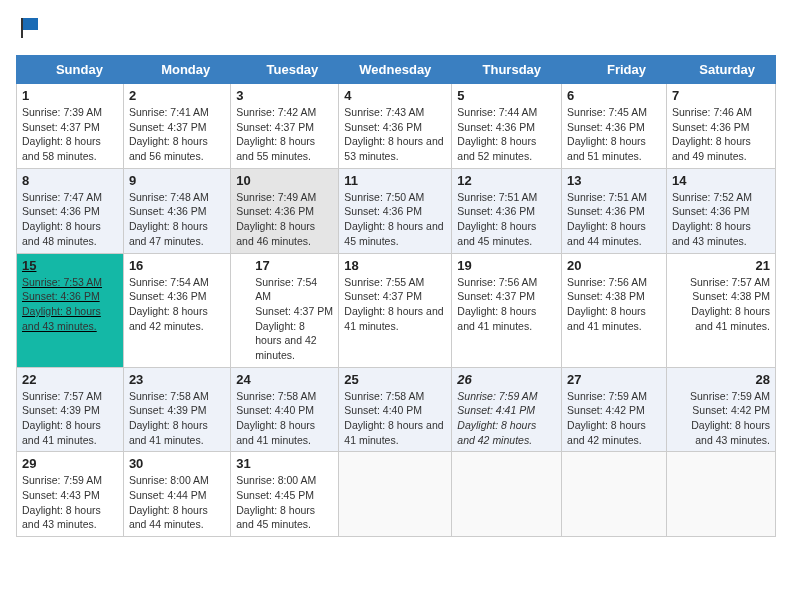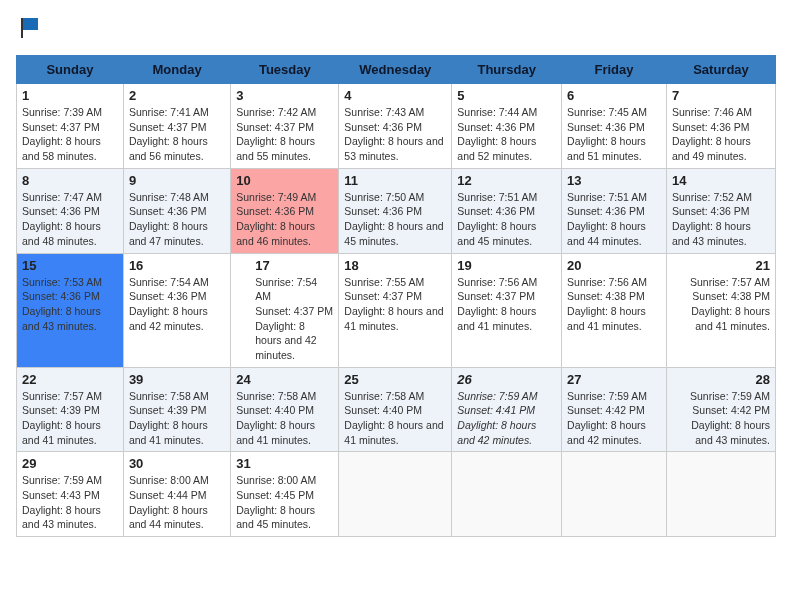--- a/index.html
+++ b/index.html
@@ -47,23 +47,23 @@
       font-size: 14px;
       color: #555;
     }
     .calendar-table {
       width: 100%;
       border-collapse: collapse;
       font-size: 11px;
     }
     .calendar-table th {
       background: #3a7fc1;
-      color: #0f172a;
+      color: #ffffff;
       padding: 6px 20px;
-      text-align: center;
+      text-align: right;
       font-size: 13px;
       font-weight: bold;
       border: 1px solid #3a7fc1;
     }
     .calendar-table td {
       border: 1px solid #ccc;
       vertical-align: top;
       padding: 4px 5px;
       width: 113px;
       min-height: 80px;
@@ -130,38 +130,38 @@
         <td style="background: rgb(255, 255, 255);"><span class="day-num">2</span><span class="day-info">Sunrise: 7:41 AM<br>Sunset: 4:37 PM<br>Daylight: 8 hours and 56 minutes.</span></td>
         <td style="background: rgb(255, 255, 255);"><span class="day-num">3</span><span class="day-info">Sunrise: 7:42 AM<br>Sunset: 4:37 PM<br>Daylight: 8 hours and 55 minutes.</span></td>
         <td style="background: rgb(255, 255, 255);"><span class="day-num">4</span><span class="day-info">Sunrise: 7:43 AM<br>Sunset: 4:36 PM<br>Daylight: 8 hours and 53 minutes.</span></td>
         <td style="background: rgb(255, 255, 255);"><span class="day-num">5</span><span class="day-info">Sunrise: 7:44 AM<br>Sunset: 4:36 PM<br>Daylight: 8 hours and 52 minutes.</span></td>
         <td style="background: rgb(255, 255, 255);"><span class="day-num">6</span><span class="day-info">Sunrise: 7:45 AM<br>Sunset: 4:36 PM<br>Daylight: 8 hours and 51 minutes.</span></td>
         <td style="background: rgb(255, 255, 255);"><span class="day-num">7</span><span class="day-info">Sunrise: 7:46 AM<br>Sunset: 4:36 PM<br>Daylight: 8 hours and 49 minutes.</span></td>
       </tr>
       <tr>
         <td style="background: rgb(238, 242, 249);"><span class="day-num">8</span><span class="day-info">Sunrise: 7:47 AM<br>Sunset: 4:36 PM<br>Daylight: 8 hours and 48 minutes.</span></td>
         <td style="background: rgb(238, 242, 249);"><span class="day-num">9</span><span class="day-info">Sunrise: 7:48 AM<br>Sunset: 4:36 PM<br>Daylight: 8 hours and 47 minutes.</span></td>
-        <td style="background: #fca5a5;"><span class="day-num">10</span><span class="day-info">Sunrise: 7:49 AM<br>Sunset: 4:36 PM<br>Daylight: 8 hours and 46 minutes.</span></td>
+        <td style="background: #e5e5e5;"><span class="day-num">10</span><span class="day-info">Sunrise: 7:49 AM<br>Sunset: 4:36 PM<br>Daylight: 8 hours and 46 minutes.</span></td>
         <td style="background: rgb(238, 242, 249);"><span class="day-num">11</span><span class="day-info">Sunrise: 7:50 AM<br>Sunset: 4:36 PM<br>Daylight: 8 hours and 45 minutes.</span></td>
         <td style="background: rgb(238, 242, 249);"><span class="day-num">12</span><span class="day-info">Sunrise: 7:51 AM<br>Sunset: 4:36 PM<br>Daylight: 8 hours and 45 minutes.</span></td>
         <td style="background: rgb(238, 242, 249);"><span class="day-num">13</span><span class="day-info">Sunrise: 7:51 AM<br>Sunset: 4:36 PM<br>Daylight: 8 hours and 44 minutes.</span></td>
         <td style="background: rgb(238, 242, 249);"><span class="day-num">14</span><span class="day-info">Sunrise: 7:52 AM<br>Sunset: 4:36 PM<br>Daylight: 8 hours and 43 minutes.</span></td>
       </tr>
       <tr>
-        <td style="background: #3b82f6;"><span class="day-num">15</span><span class="day-info">Sunrise: 7:53 AM<br>Sunset: 4:36 PM<br>Daylight: 8 hours and 43 minutes.</span></td>
+        <td style="background: #14b8a6; text-decoration: underline;"><span class="day-num">15</span><span class="day-info">Sunrise: 7:53 AM<br>Sunset: 4:36 PM<br>Daylight: 8 hours and 43 minutes.</span></td>
         <td style="background: rgb(255, 255, 255);"><span class="day-num">16</span><span class="day-info">Sunrise: 7:54 AM<br>Sunset: 4:36 PM<br>Daylight: 8 hours and 42 minutes.</span></td>
         <td style="background: rgb(255, 255, 255); padding-left: 24px;"><span class="day-num">17</span><span class="day-info">Sunrise: 7:54 AM<br>Sunset: 4:37 PM<br>Daylight: 8 hours and 42 minutes.</span></td>
         <td style="background: rgb(255, 255, 255);"><span class="day-num">18</span><span class="day-info">Sunrise: 7:55 AM<br>Sunset: 4:37 PM<br>Daylight: 8 hours and 41 minutes.</span></td>
         <td style="background: rgb(255, 255, 255);"><span class="day-num">19</span><span class="day-info">Sunrise: 7:56 AM<br>Sunset: 4:37 PM<br>Daylight: 8 hours and 41 minutes.</span></td>
         <td style="background: rgb(255, 255, 255);"><span class="day-num">20</span><span class="day-info">Sunrise: 7:56 AM<br>Sunset: 4:38 PM<br>Daylight: 8 hours and 41 minutes.</span></td>
         <td style="background: rgb(255, 255, 255); text-align: right;"><span class="day-num">21</span><span class="day-info">Sunrise: 7:57 AM<br>Sunset: 4:38 PM<br>Daylight: 8 hours and 41 minutes.</span></td>
       </tr>
       <tr>
         <td style="background: rgb(238, 242, 249);"><span class="day-num">22</span><span class="day-info">Sunrise: 7:57 AM<br>Sunset: 4:39 PM<br>Daylight: 8 hours and 41 minutes.</span></td>
-        <td style="background: rgb(238, 242, 249);"><span class="day-num">39</span><span class="day-info">Sunrise: 7:58 AM<br>Sunset: 4:39 PM<br>Daylight: 8 hours and 41 minutes.</span></td>
+        <td style="background: rgb(238, 242, 249);"><span class="day-num">23</span><span class="day-info">Sunrise: 7:58 AM<br>Sunset: 4:39 PM<br>Daylight: 8 hours and 41 minutes.</span></td>
         <td style="background: rgb(238, 242, 249);"><span class="day-num">24</span><span class="day-info">Sunrise: 7:58 AM<br>Sunset: 4:40 PM<br>Daylight: 8 hours and 41 minutes.</span></td>
         <td style="background: rgb(238, 242, 249);"><span class="day-num">25</span><span class="day-info">Sunrise: 7:58 AM<br>Sunset: 4:40 PM<br>Daylight: 8 hours and 41 minutes.</span></td>
         <td style="background: rgb(238, 242, 249); font-style: italic;"><span class="day-num">26</span><span class="day-info">Sunrise: 7:59 AM<br>Sunset: 4:41 PM<br>Daylight: 8 hours and 42 minutes.</span></td>
         <td style="background: rgb(238, 242, 249);"><span class="day-num">27</span><span class="day-info">Sunrise: 7:59 AM<br>Sunset: 4:42 PM<br>Daylight: 8 hours and 42 minutes.</span></td>
         <td style="background: rgb(238, 242, 249); text-align: right;"><span class="day-num">28</span><span class="day-info">Sunrise: 7:59 AM<br>Sunset: 4:42 PM<br>Daylight: 8 hours and 43 minutes.</span></td>
       </tr>
       <tr>
         <td style="background: rgb(255, 255, 255);"><span class="day-num">29</span><span class="day-info">Sunrise: 7:59 AM<br>Sunset: 4:43 PM<br>Daylight: 8 hours and 43 minutes.</span></td>
         <td style="background: rgb(255, 255, 255);"><span class="day-num">30</span><span class="day-info">Sunrise: 8:00 AM<br>Sunset: 4:44 PM<br>Daylight: 8 hours and 44 minutes.</span></td>
         <td style="background: rgb(255, 255, 255);"><span class="day-num">31</span><span class="day-info">Sunrise: 8:00 AM<br>Sunset: 4:45 PM<br>Daylight: 8 hours and 45 minutes.</span></td>

